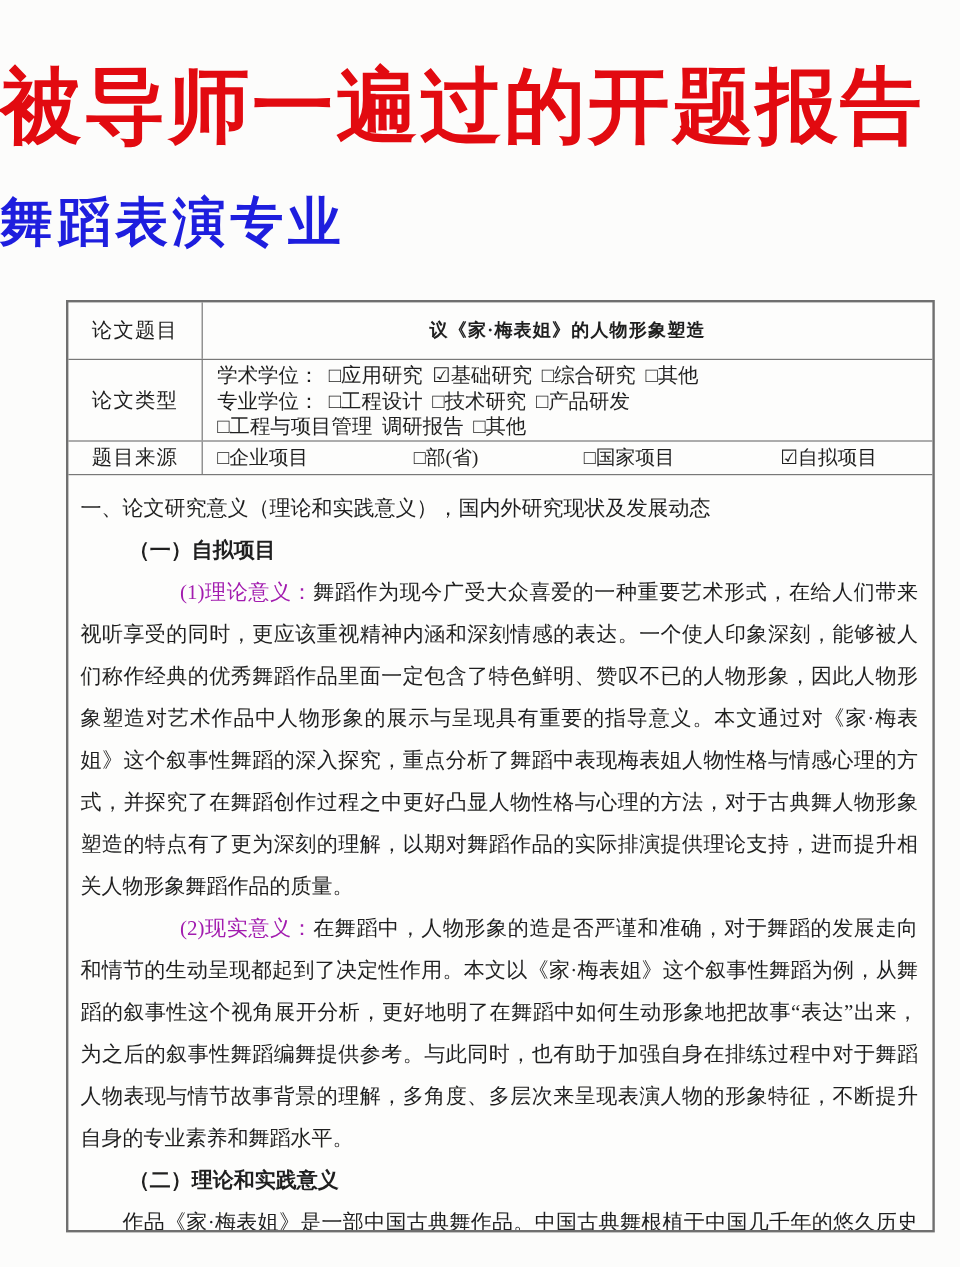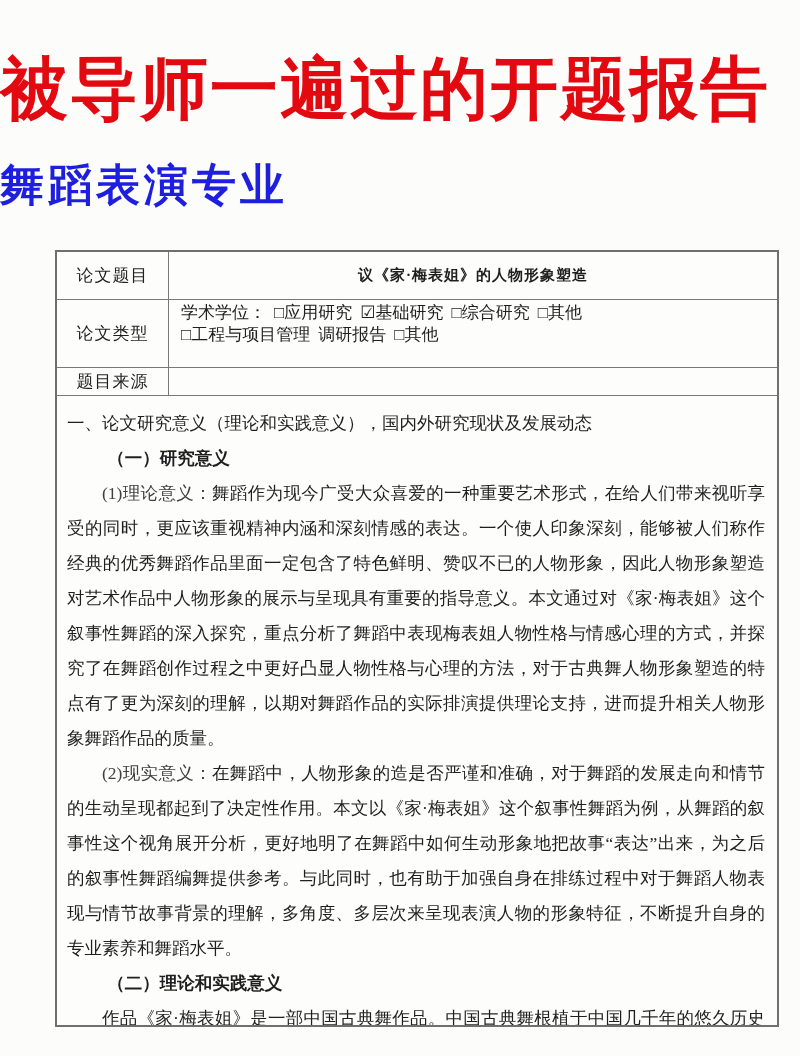--- a/index.html
+++ b/index.html
@@ -66,21 +66,21 @@
     padding:10px 12px 0 10px;
     box-sizing:border-box;
     overflow:hidden;
     font-size:17.5px;
     line-height:35px;
     text-align:justify;
   }
   .sec-heading { font-weight:normal; margin:0; }
   .sub-heading { font-weight:bold; margin:0; text-indent:2.3em; }
   .para { margin:0; text-indent:2em; }
-  .para-label { color:#404040; }
+  .para-label { color:#a21caf;margin-left:48px; }
   .checkbox-opt { cursor:default; }
 </style>
 </head>
 <body>
 
 <div class="page">
 
   <div class="main-title">被导师一遍过的开题报告</div>
   <div class="sub-title">舞蹈表演专业</div>
 
@@ -91,32 +91,41 @@
       <div class="value-cell">议《家·梅表姐》的人物形象塑造</div>
     </div>
 
     <div class="form-row row-type">
       <div class="label-cell">论文类型</div>
       <div class="value-cell">
         <div>
           <span class="opt">学术学位：</span><span class="opt checkbox-opt">□应用研究</span><span class="opt checkbox-opt">☑基础研究</span><span class="opt checkbox-opt">□综合研究</span><span class="opt checkbox-opt">□其他</span>
         </div>
         <div>
+          <span class="opt">专业学位：</span><span class="opt checkbox-opt">□工程设计</span><span class="opt checkbox-opt">□技术研究</span><span class="opt checkbox-opt">□产品研发</span>
+        </div>
+        <div>
           <span class="opt checkbox-opt">□工程与项目管理</span><span class="opt">调研报告</span><span class="opt checkbox-opt">□其他</span>
         </div>
       </div>
     </div>
 
     <div class="form-row row-source">
       <div class="label-cell">题目来源</div>
+      <div class="value-cell">
+        <span class="checkbox-opt">□企业项目</span>
+        <span class="checkbox-opt">□部(省)</span>
+        <span class="checkbox-opt">□国家项目</span>
+        <span class="checkbox-opt">☑自拟项目</span>
+      </div>
     </div>
 
     <div class="body-cell">
       <p class="sec-heading">一、论文研究意义（理论和实践意义），国内外研究现状及发展动态</p>
-      <p class="sub-heading">（一）研究意义</p>
+      <p class="sub-heading">（一）自拟项目</p>
       <p class="para"><span class="para-label">(1)理论意义：</span><span>舞蹈作为现今广受大众喜爱的一种重要艺术形式，在给人们带来视听享受的同时，更应该重视精神内涵和深刻情感的表达。一个使人印象深刻，能够被人们称作经典的优秀舞蹈作品里面一定包含了特色鲜明、赞叹不已的人物形象，因此人物形象塑造对艺术作品中人物形象的展示与呈现具有重要的指导意义。本文通过对《家·梅表姐》这个叙事性舞蹈的深入探究，重点分析了舞蹈中表现梅表姐人物性格与情感心理的方式，并探究了在舞蹈创作过程之中更好凸显人物性格与心理的方法，对于古典舞人物形象塑造的特点有了更为深刻的理解，以期对舞蹈作品的实际排演提供理论支持，进而提升相关人物形象舞蹈作品的质量。</span></p>
       <p class="para"><span class="para-label">(2)现实意义：</span><span>在舞蹈中，人物形象的造是否严谨和准确，对于舞蹈的发展走向和情节的生动呈现都起到了决定性作用。本文以《家·梅表姐》这个叙事性舞蹈为例，从舞蹈的叙事性这个视角展开分析，更好地明了在舞蹈中如何生动形象地把故事“表达”出来，为之后的叙事性舞蹈编舞提供参考。与此同时，也有助于加强自身在排练过程中对于舞蹈人物表现与情节故事背景的理解，多角度、多层次来呈现表演人物的形象特征，不断提升自身的专业素养和舞蹈水平。</span></p>
       <p class="sub-heading">（二）理论和实践意义</p>
       <p class="para">作品《家·梅表姐》是一部中国古典舞作品。中国古典舞根植于中国几千年的悠久历史文化，是我国舞蹈史上的重要创新。中国古典舞集合了多种艺术形式，包括了传统戏曲舞蹈、中</p>
     </div>
 
   </div>
 
 </div>
 

